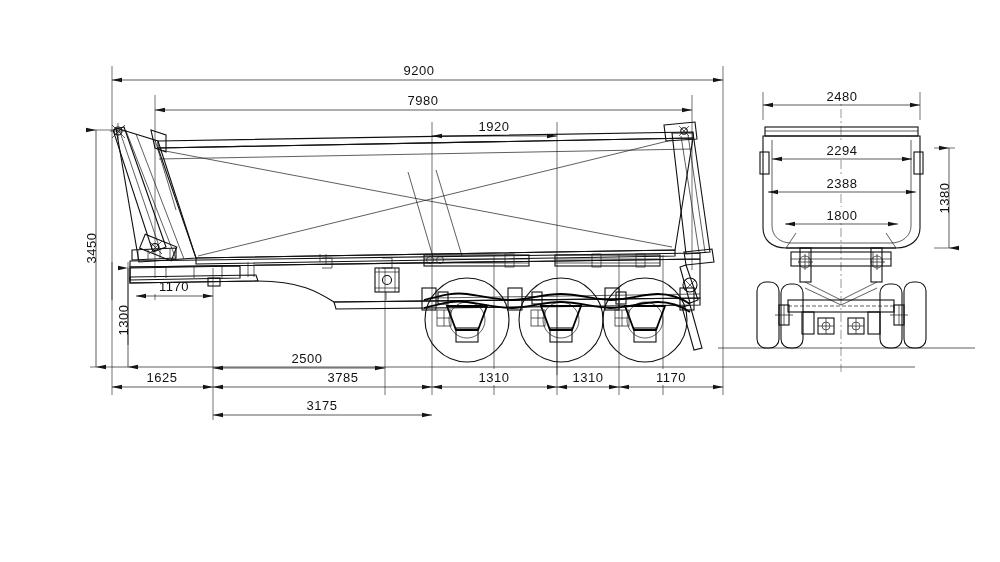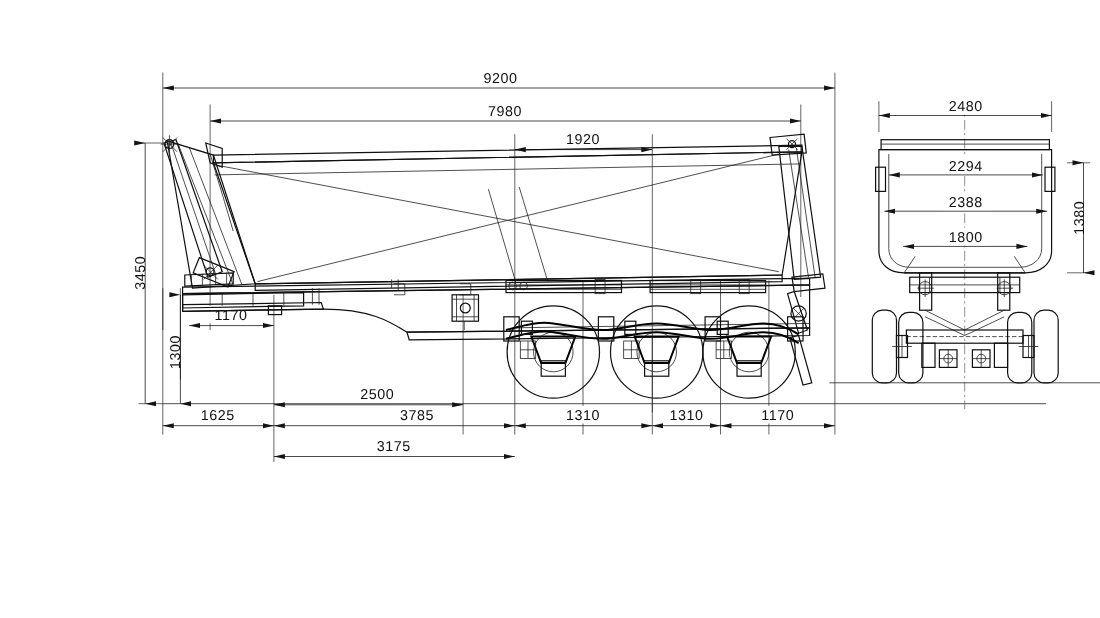--- a/index.html
+++ b/index.html
@@ -13,21 +13,20 @@
     height: 562px;
     font-family: "Liberation Sans", sans-serif;
     overflow: hidden;
     position: relative;
   }
   #drawing-root {
     position: absolute;
     left: 0; top: 0;
     width: 792px;
     height: 562px;
-    margin-left: 36px;
   }
   svg.cad {
     display: block;
     width: 1000px;
     height: 562px;
     background: #ffffff;
   }
   .dimtext {
     font-family: "Liberation Sans", sans-serif;
     font-size: 13px;

